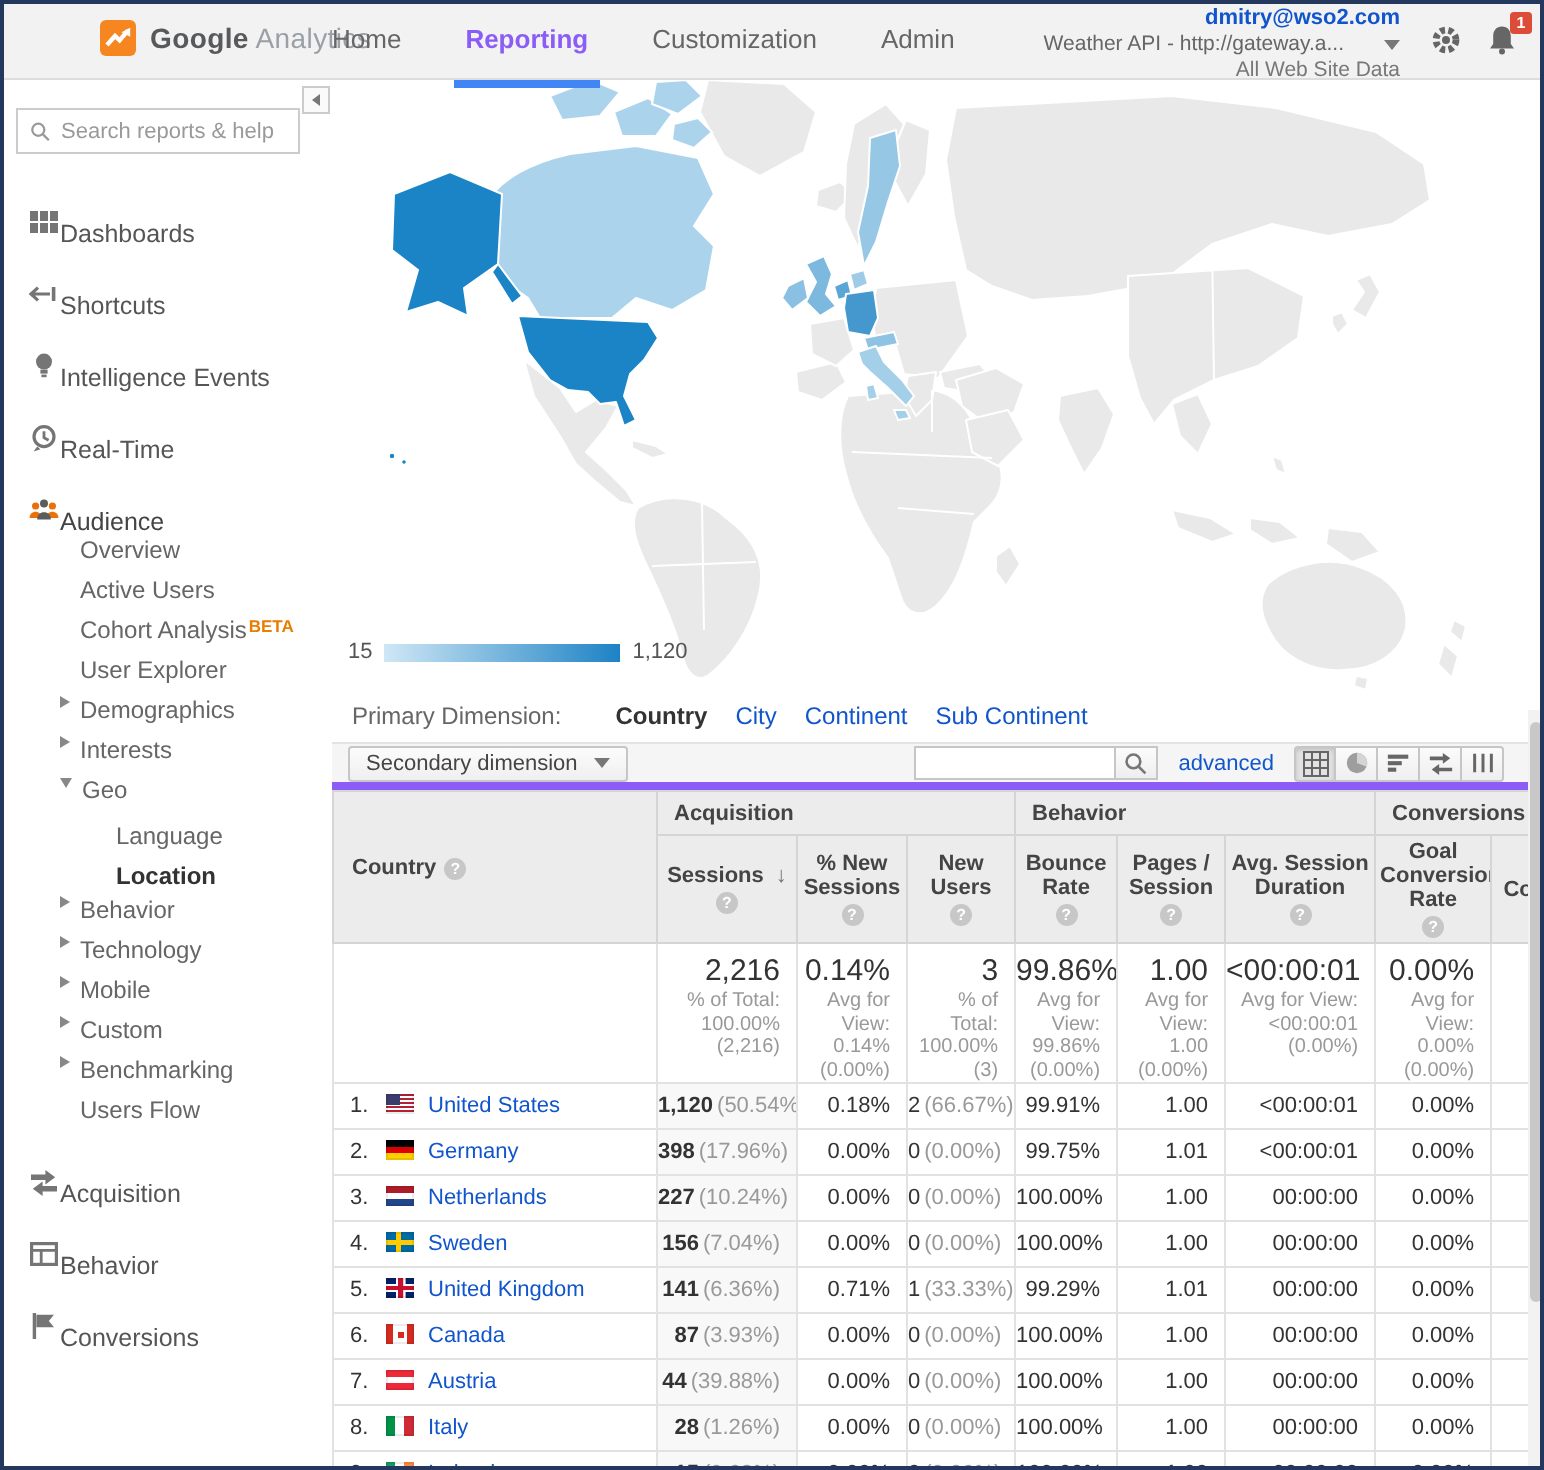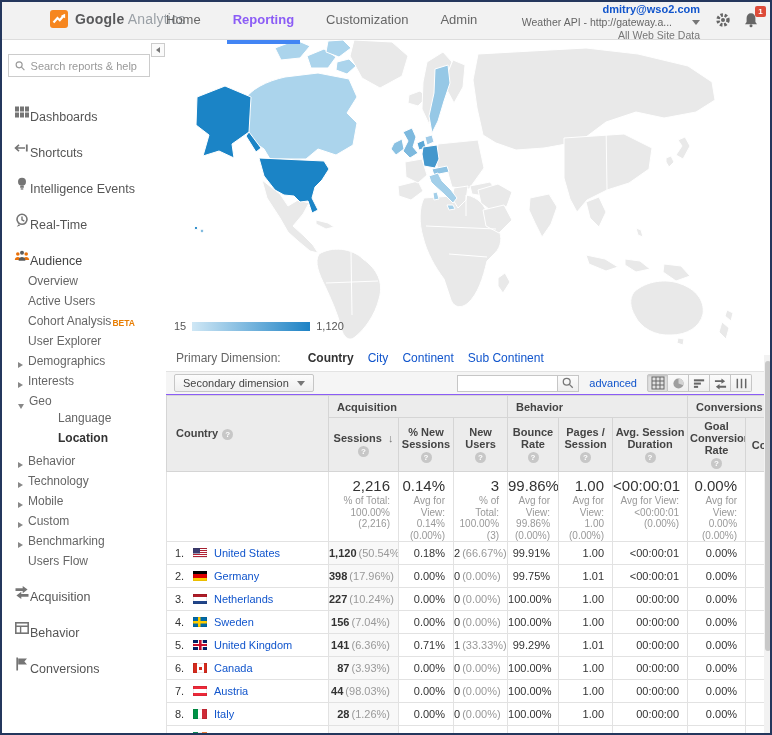--- a/index.html
+++ b/index.html
@@ -32,21 +32,21 @@
   
   .sidebar{position:absolute;left:0;top:40px;bottom:0;width:166px;background:#fff;z-index:10}
   .side-search{position:absolute;left:8px;top:14px;width:142px;height:23px;border:1px solid #ccc;background:#fff;display:flex;align-items:center;padding:0 6px;gap:5px}
   .side-search input{border:0;outline:0;width:100%;font-size:11px;color:#555;font-family:"Liberation Sans",sans-serif;background:transparent}
   .side-search input::placeholder{color:#999}
   .side-list{position:absolute;left:0;top:48px;right:0}
   .s-top{height:36px;display:flex;align-items:flex-end;padding-left:14px;cursor:pointer}
   .s-top .lab{font-size:12.5px;color:#555}
   .s-top.active .lab{color:#444}
   .s-top svg{width:16px;height:16px;flex:0 0 16px}
-  .s-sub{height:20px;display:flex;align-items:flex-end;padding-left:28px;cursor:pointer}
+  .s-sub{height:20px;display:flex;align-items:flex-start;padding-left:40px;cursor:pointer}
   .s-sub .lab,.s-sub2 .lab{font-size:12px;color:#666}
   .s-sub2{height:20px;display:flex;align-items:center;padding-left:58px;cursor:pointer}
   .s-sub2.active .lab{font-weight:bold;color:#333}
   .tri-r{width:0;height:0;border-top:3.5px solid transparent;border-bottom:3.5px solid transparent;border-left:5px solid #888;margin-right:5px;margin-left:-10px}
   .tri-d{width:0;height:0;border-left:3.5px solid transparent;border-right:3.5px solid transparent;border-top:5px solid #888;margin-right:5px;margin-left:-10px;position:relative;top:1px}
   .beta{color:#e87e04;font-size:8.5px;font-weight:bold;vertical-align:super;margin-left:1px}
 
   .collapse-btn{position:absolute;left:151px;top:43px;width:14px;height:14px;border:1px solid #ccc;background:#fafafa;z-index:30;display:flex;align-items:center;justify-content:center;cursor:pointer}
   .collapse-btn i{width:0;height:0;border-top:3px solid transparent;border-bottom:3px solid transparent;border-right:4px solid #777}
 
@@ -54,21 +54,21 @@
   .main{position:absolute;left:166px;top:40px;right:0;bottom:0;background:#fff}
   .map-wrap{position:relative;width:606px;height:305px;background:#fff;overflow:hidden}
   .legend{position:absolute;left:8px;bottom:13px;display:flex;align-items:center;gap:6px;font-size:11px;color:#555}
   .legend-bar{width:118px;height:9px}
 
   
   .dim-row{height:26px;display:flex;align-items:center;gap:31px;padding-left:10px;font-size:12px}
   .dim-label{color:#666}
   .dim-opt{color:#15c;cursor:pointer}
   .dim-opt.active{color:#333;font-weight:bold;margin-left:-4px}
-  .toolbar{height:24px;background:#f5f5f5;border-top:1px solid #e3e3e3;border-bottom:1px solid #8b5cf6;display:flex;align-items:center;padding:0 8px;position:relative}
+  .toolbar{height:24px;background:#f5f5f5;border-top:1px solid #e3e3e3;border-bottom:4px solid #8b5cf6;display:flex;align-items:center;padding:0 8px;position:relative}
   .sec-dim{height:18px;border:1px solid #c6c6c6;border-radius:2px;background:linear-gradient(#fcfcfc,#efefef);font-size:11px;color:#444;display:flex;align-items:center;gap:8px;padding:0 8px;cursor:pointer}
   .tb-right{position:absolute;right:20px;display:flex;align-items:center;gap:10px}
   .tb-search{display:flex;align-items:center}
   .tb-search input{width:100px;height:17px;border:1px solid #c6c6c6;border-right:0;font-size:11px;padding:0 4px;outline:0;font-family:"Liberation Sans",sans-serif}
   .tb-mag{width:22px;height:17px;border:1px solid #c6c6c6;background:linear-gradient(#fcfcfc,#eee);display:flex;align-items:center;justify-content:center;cursor:pointer}
   .adv-link{font-size:11px;color:#15c;cursor:pointer}
   .views{display:flex}
   .vbtn{width:21px;height:18px;border:1px solid #c6c6c6;border-left:0;background:linear-gradient(#fbfbfb,#efefef);display:flex;align-items:center;justify-content:center;cursor:pointer}
   .vbtn:first-child{border-left:1px solid #c6c6c6;border-radius:2px 0 0 2px}
   .vbtn:last-child{border-radius:0 2px 2px 0}
@@ -553,21 +553,21 @@
           <td class="num">0.00%</td>
           <td class="num"><span>0</span><span class="pct">(0.00%)</span></td>
           <td class="num">100.00%</td>
           <td class="num">1.00</td>
           <td class="num">00:00:00</td>
           <td class="num">0.00%</td>
           <td></td>
         </tr>
         <tr>
           <td class="dim-cell"><span class="rank">7.</span><span class="flag flag-at"></span><a class="country">Austria</a></td>
-          <td class="num sorted"><b class="sess">44</b><span class="pct">(98.03%)</span></td>
+          <td class="num sorted"><b class="sess">44</b><span class="pct">(39.88%)</span></td>
           <td class="num">0.00%</td>
           <td class="num"><span>0</span><span class="pct">(0.00%)</span></td>
           <td class="num">100.00%</td>
           <td class="num">1.00</td>
           <td class="num">00:00:00</td>
           <td class="num">0.00%</td>
           <td></td>
         </tr>
         <tr>
           <td class="dim-cell"><span class="rank">8.</span><span class="flag flag-it"></span><a class="country">Italy</a></td>

